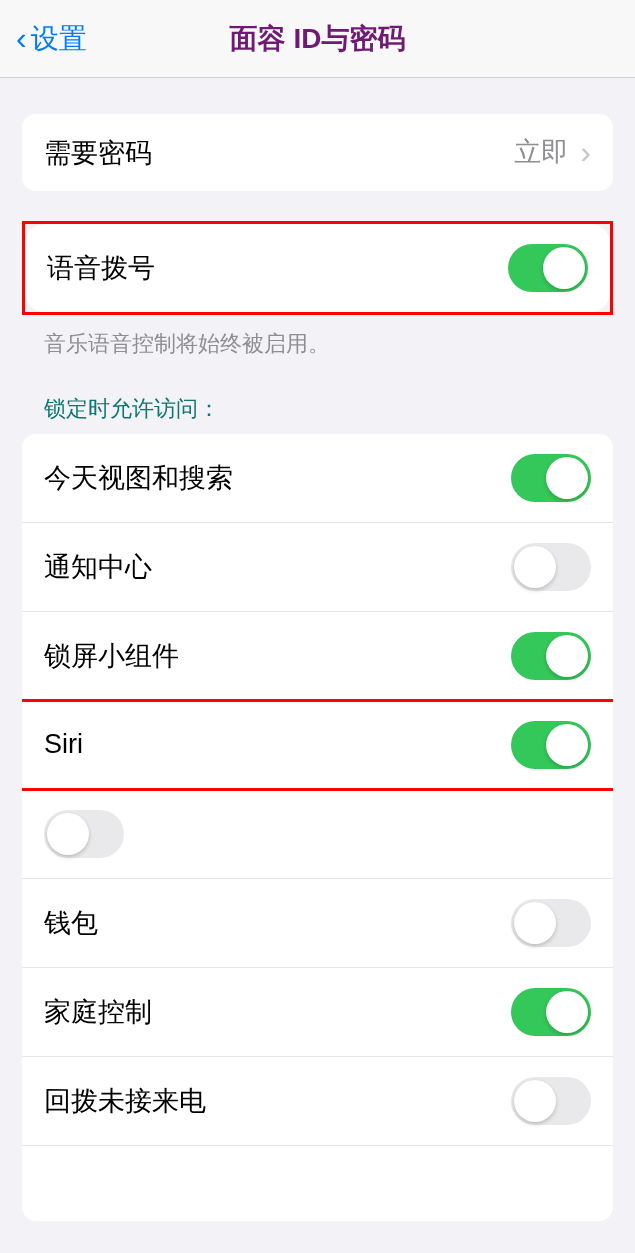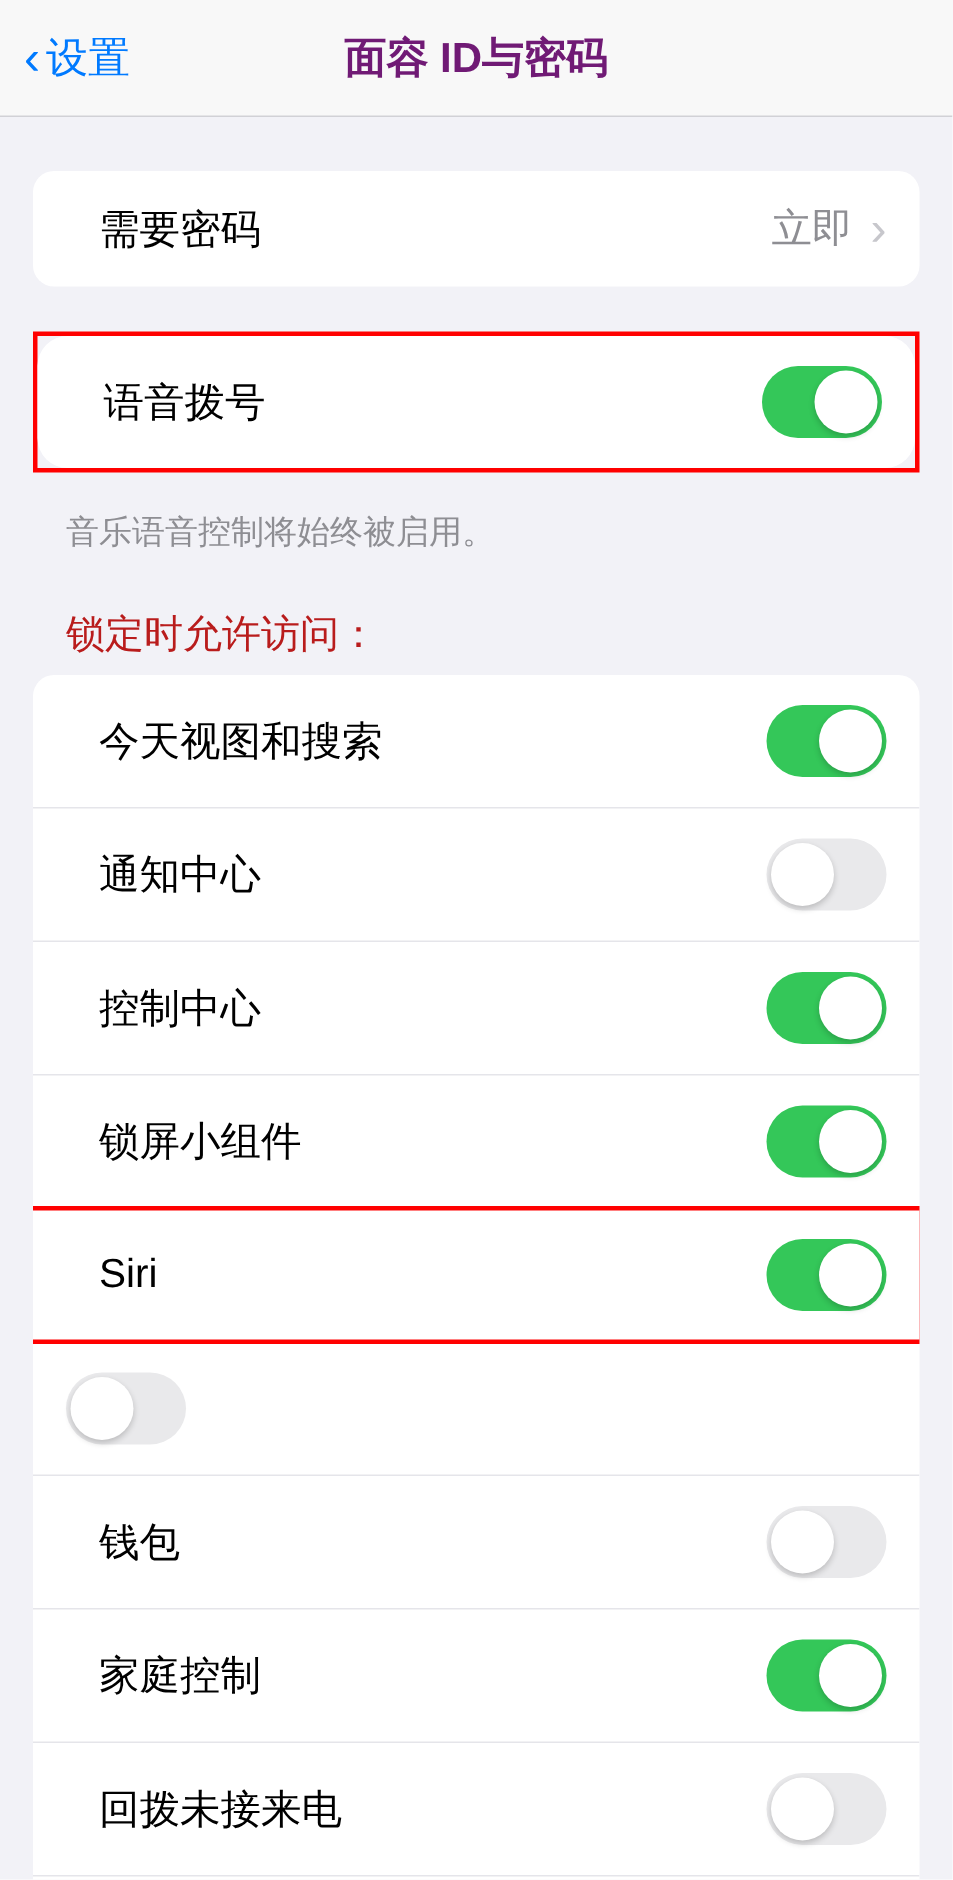--- a/index.html
+++ b/index.html
@@ -61,21 +61,20 @@
       justify-content: space-between;
       padding: 20px 22px;
       min-height: 76px;
     }
     .row + .row {
       border-top: 1px solid #e5e5ea;
     }
     .row-label {
       font-size: 27px;
       color: #000;
-      margin-left: 22px;
     }
     .row-value {
       display: flex;
       color: #8e8e93;
       font-size: 27px;
     }
     .chevron-right {
       color: #c7c7cc;
       font-size: 32px;
       margin-left: 12px;
@@ -105,26 +104,26 @@
     }
     .toggle.on .toggle-knob {
       right: 3px;
     }
     .toggle.off .toggle-knob {
       left: 3px;
     }
     .footer-text {
       font-size: 22px;
       color: #8e8e93;
-      padding: 25px 22px 0 22px;
+      padding: 14px 22px 0 22px;
       line-height: 1.4;
     }
     .section-header {
-      font-size: 26px;
-      color: #b91c1c;
+      font-size: 22px;
+      color: #0f766e;
       padding: 34px 22px 10px 22px;
     }
     .group-after-header {
       margin-top: 0;
     }
     .highlight-wrapper-1 {
       border: 3px solid #ff0000;
       margin-top: 30px;
     }
     .highlight-wrapper-1 .group {
@@ -189,26 +188,20 @@
           <div class="toggle-knob"></div>
         </div>
     </div>
     <div class="row">
       <span class="row-label">通知中心</span>
       <div class="toggle off">
           <div class="toggle-knob"></div>
         </div>
     </div>
     <div class="row">
-      <span class="row-label">控制中心</span>
-      <div class="toggle on">
-          <div class="toggle-knob"></div>
-        </div>
-    </div>
-    <div class="row">
       <span class="row-label">锁屏小组件</span>
       <div class="toggle on">
           <div class="toggle-knob"></div>
         </div>
     </div>
     <div class="row highlight-row">
       <span class="row-label">Siri</span>
       <div class="toggle on">
           <div class="toggle-knob"></div>
         </div>

